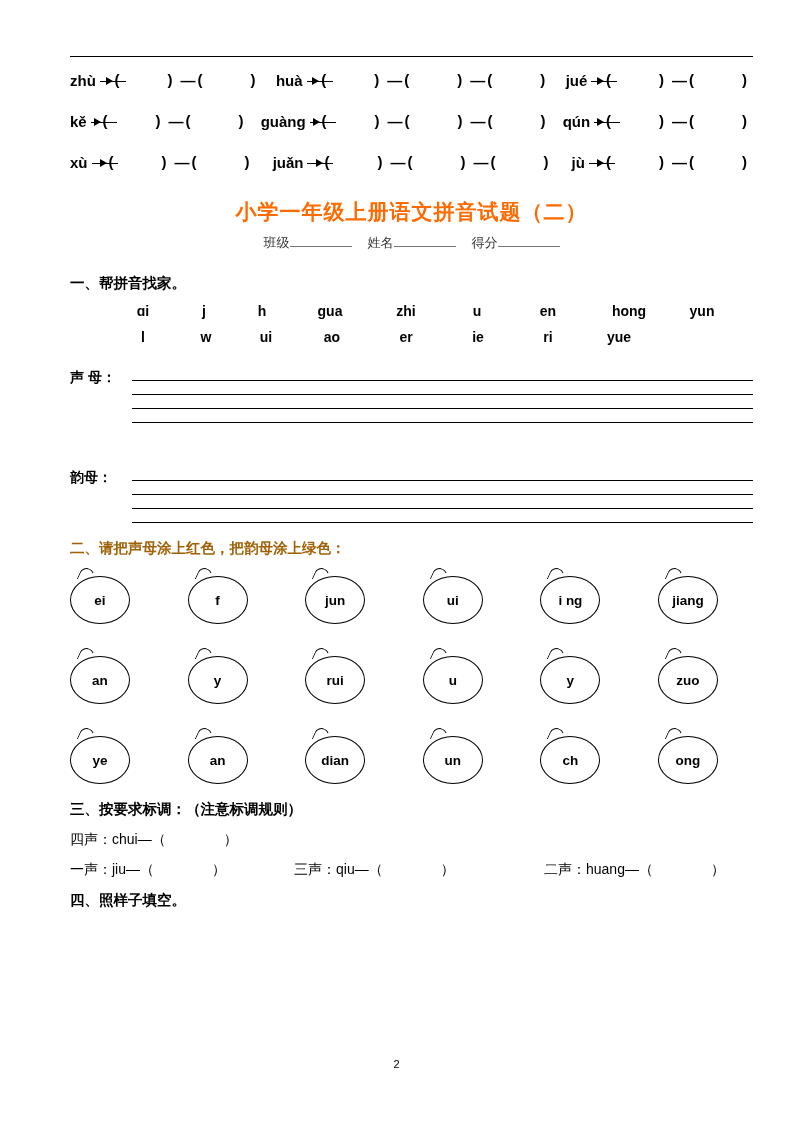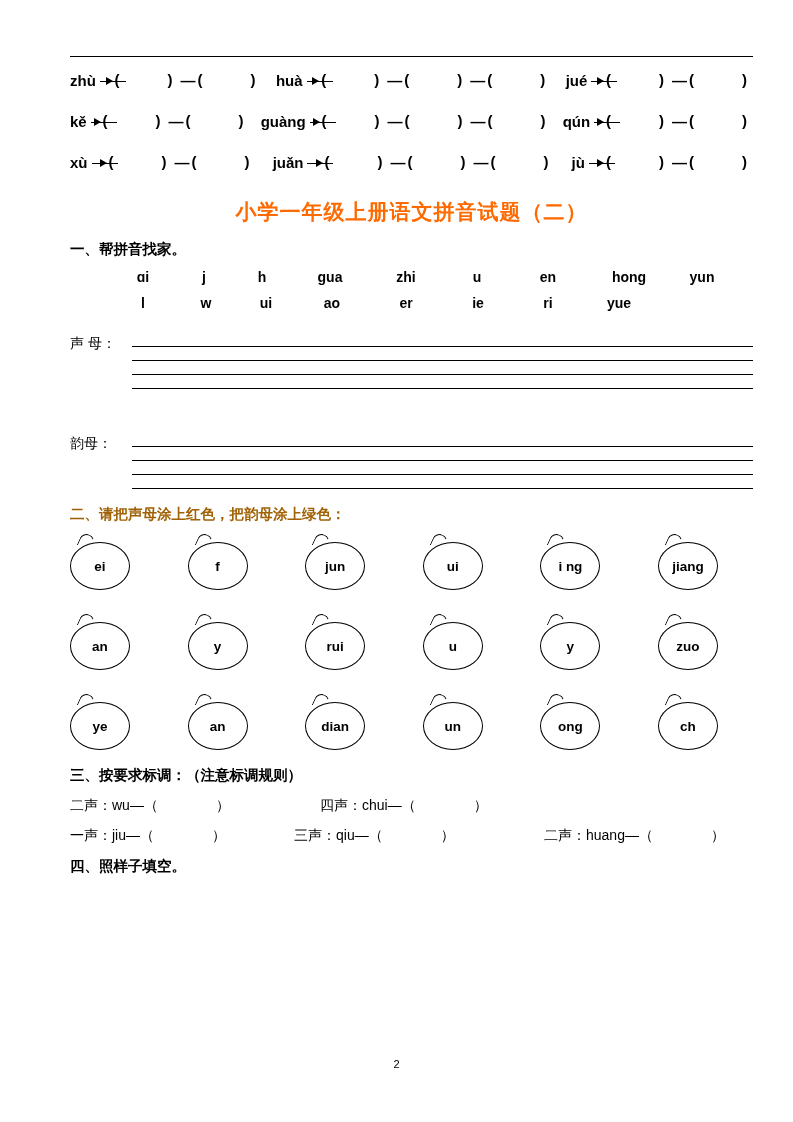--- a/index.html
+++ b/index.html
@@ -107,21 +107,21 @@
     text-align: center;
   }
 
   .write-block {
     display: flex;
     align-items: flex-start;
     margin: 8px 0 4px 0;
   }
   .write-label {
     font-size: 14px;
-    font-weight: normal;
+    font-weight: bold;
     white-space: nowrap;
     padding-top: 2px;
     width: 62px;
   }
   .lines {
     flex: 1;
   }
   .lines .ln {
     border-bottom: 1px solid #000;
     height: 13px;
@@ -252,20 +252,23 @@
     <span class="sp-m"></span>
     <span class="syl">jù</span>
     <span class="arrow"></span>
     <span class="paren">(　　)</span>
     <span class="dash">—</span>
     <span class="paren">(　　)</span>
   </div>
 
   <div class="title">小学一年级上册语文拼音试题（二）</div>
 
+  <div class="info-line">
+    <span>班级</span><span class="blank"></span><span class="gap"></span><span>姓名</span><span class="blank"></span><span class="gap"></span><span>得分</span><span class="blank"></span>
+  </div>
 
   <div class="sec-head">一、帮拼音找家。</div>
 
   <div class="pinyin-row">
     <span style="width:66px">ɑi</span>
     <span style="width:56px">j</span>
     <span style="width:60px">h</span>
     <span style="width:76px">gua</span>
     <span style="width:76px">zhi</span>
     <span style="width:66px">u</span>
@@ -373,35 +376,32 @@
     <div class="balloon">
         <div class="stem"></div>
         <div class="body">dian</div>
       </div>
     <div class="balloon">
         <div class="stem"></div>
         <div class="body">un</div>
       </div>
     <div class="balloon">
         <div class="stem"></div>
+        <div class="body">ch</div>
+      </div>
+    <div class="balloon">
+        <div class="stem"></div>
         <div class="body">ong</div>
       </div>
-    <div class="balloon">
-        <div class="stem"></div>
-        <div class="body">ch</div>
-      </div>
   </div>
 
   <div class="sec-head" style="margin-top:14px">三、按要求标调：（注意标调规则）</div>
 
 
   <div class="tone-row">
-    <div class="tone-item" style="width:250px">
-      <span>二声：</span><span>wu—</span><span class="par">（　　）</span>
-    </div>
     <div class="tone-item">
       <span>四声：</span><span>chui—</span><span class="par">（　　）</span>
     </div>
   </div>
 
   <div class="tone-row">
     <div class="tone-item" style="width:224px">
       <span>一声：</span><span>jiu—</span><span class="par">（　　）</span>
     </div>
     <div class="tone-item" style="width:250px">

